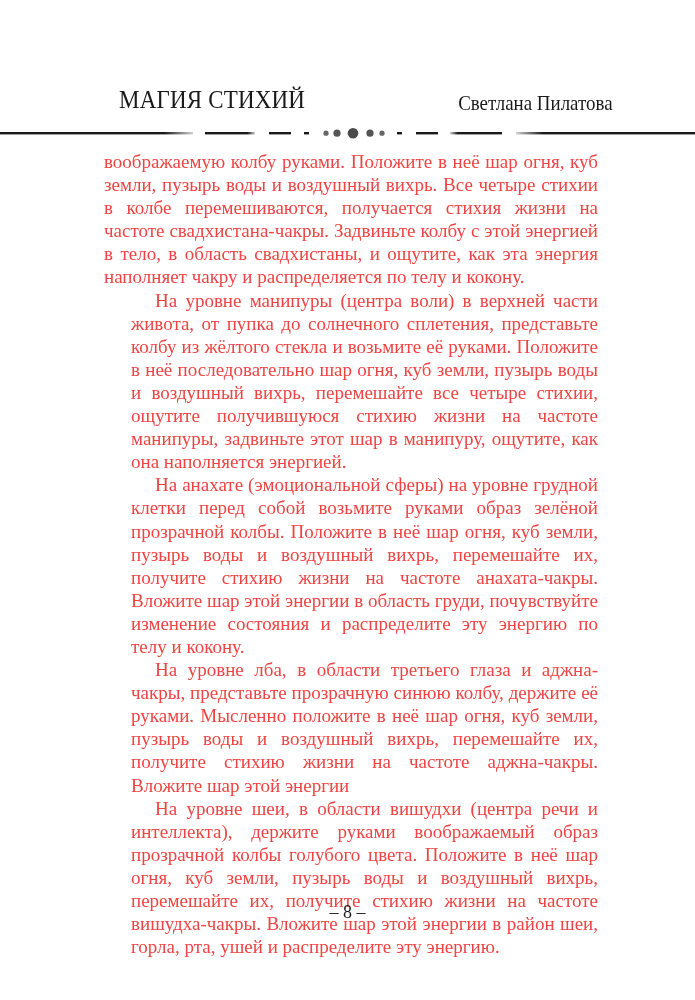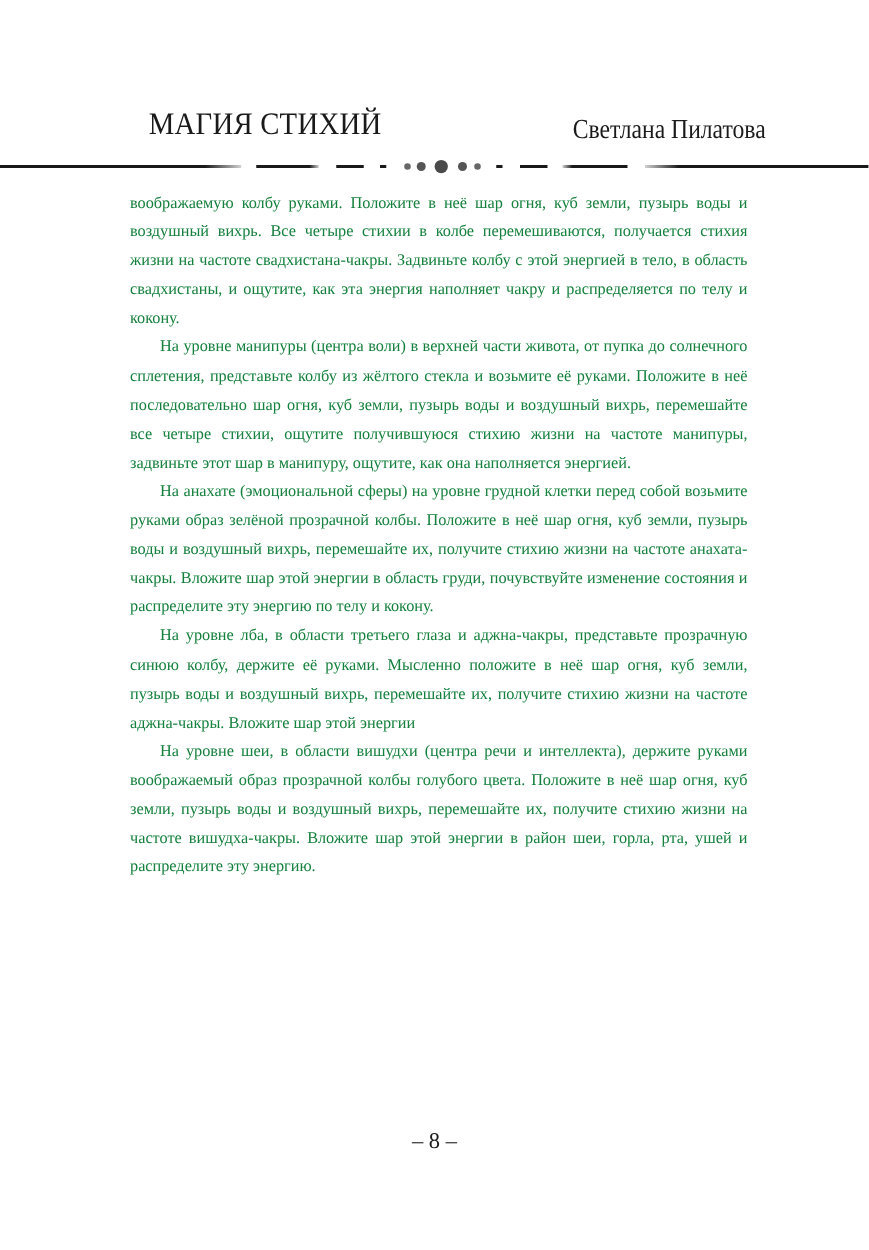--- a/index.html
+++ b/index.html
@@ -50,31 +50,32 @@
       top: 126px;
       left: 0;
       width: 695px;
       height: 14px;
     }
     .body-text {
       position: absolute;
       top: 150px;
       left: 104px;
       width: 494px;
-      font-size: 13px;
+      font-size: 19px;
       line-height: 23.1px;
       text-align: justify;
-      color: #15803d;
+      color: #ef4444;
     }
     .body-text p {
       margin: 0;
       hyphens: manual;
     }
     .body-text p.indent {
       text-indent: 24px;
+      margin-left: 27px;
     }
     .page-number {
       position: absolute;
       top: 902px;
       left: 0;
       width: 695px;
       text-align: center;
       font-size: 18px;
       color: #1c1c1c;
     }

